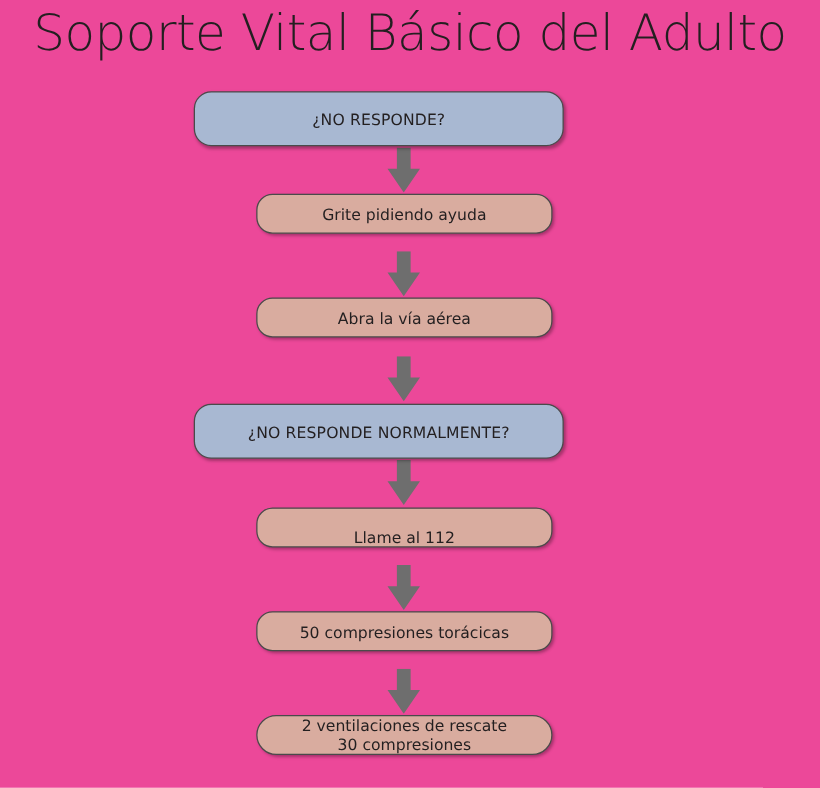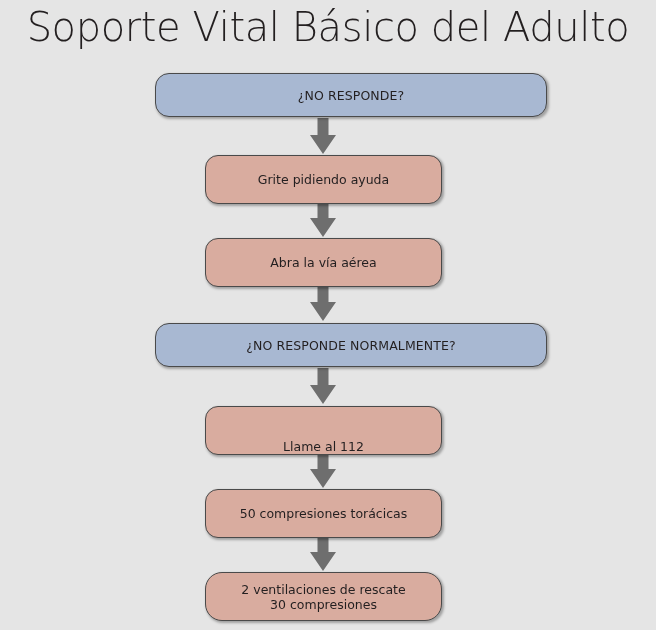--- a/index.html
+++ b/index.html
@@ -12,21 +12,21 @@
     height: 630px;
     background: #ffffff;
     font-family: "Liberation Sans", sans-serif;
     overflow: hidden;
     position: relative;
   }
   #flowchart-page {
     position: relative;
     width: 656px;
     height: 630px;
-    background: #e5e5e5;
+    background: #ec4899;
   }
   #page-title {
     position: absolute;
     left: 0;
     top: 2px;
     width: 656px;
     text-align: center;
     font-family: "DejaVu Sans", sans-serif;
     font-weight: 300;
     font-size: 40px;
@@ -49,29 +49,29 @@
     display: flex;
     align-items: center;
     justify-content: center;
     text-align: center;
     color: #231f20;
     box-shadow: 1.5px 1.5px 2.5px rgba(0, 0, 0, 0.30);
   }
   .flow-node.question {
     background: #a8b8d2;
     left: 155px;
-    width: 392px;
+    width: 296px;
     height: 44px;
     border-radius: 14px;
   }
   .flow-node.action {
     background: #d9ac9f;
     left: 205px;
     width: 237px;
-    height: 49px;
+    height: 32px;
   }
   .node-label {
     font-family: "DejaVu Sans", sans-serif;
     font-size: 12.5px;
     line-height: 15px;
     font-weight: 400;
     color: #231f20;
     padding: 0 10px;
     white-space: pre-line;
   }

